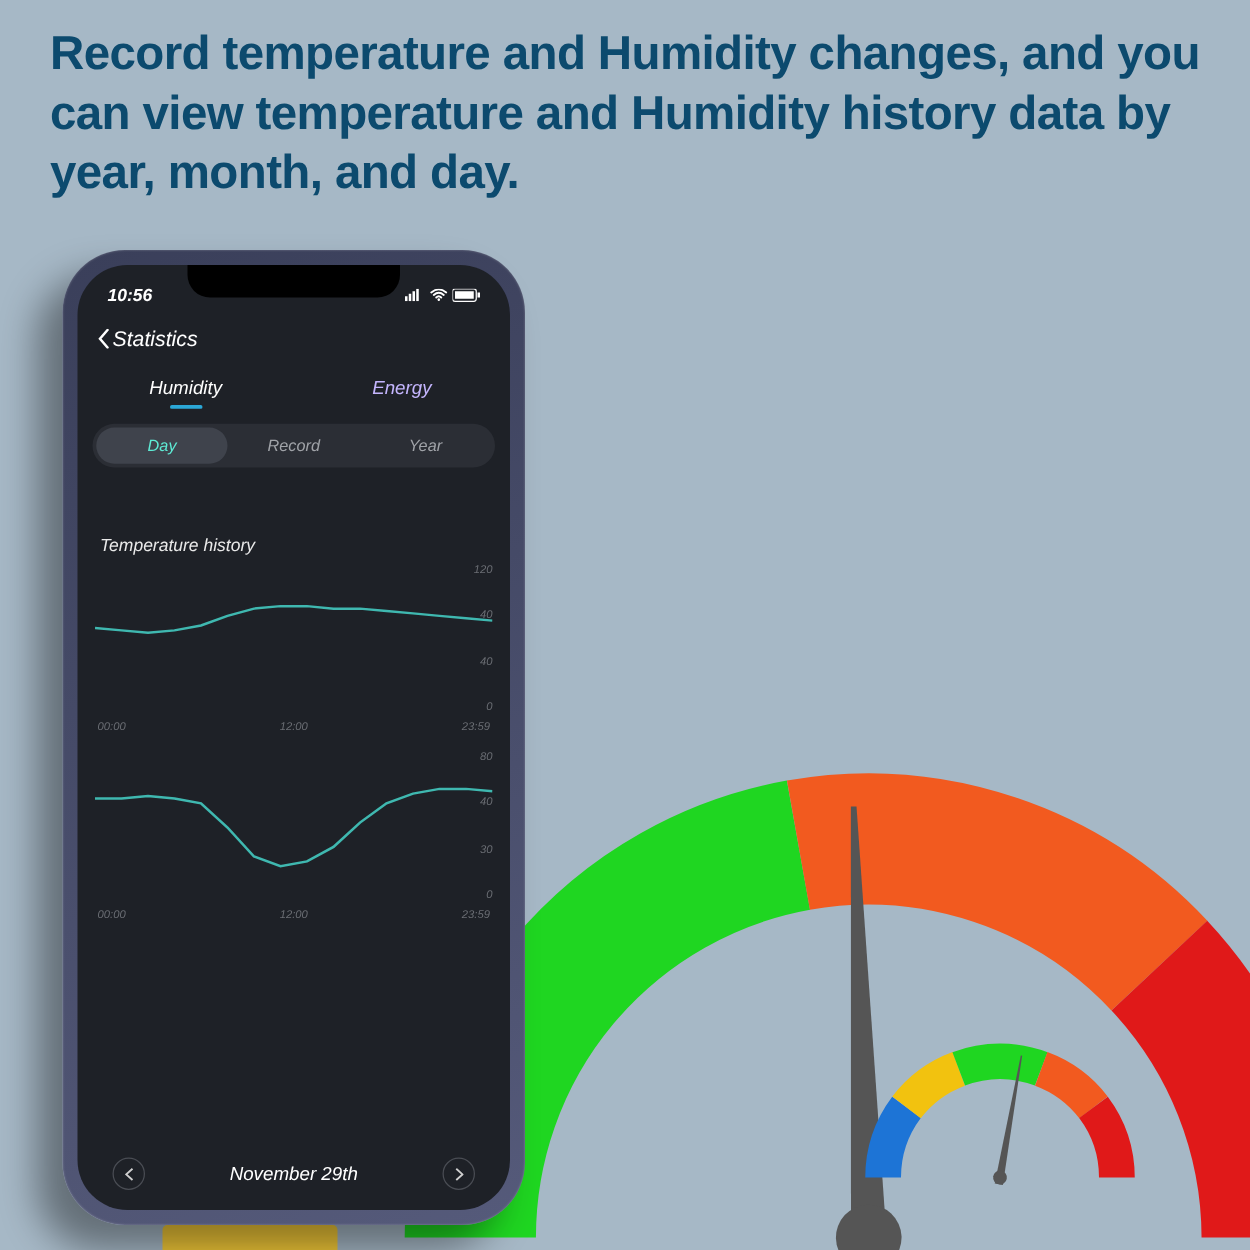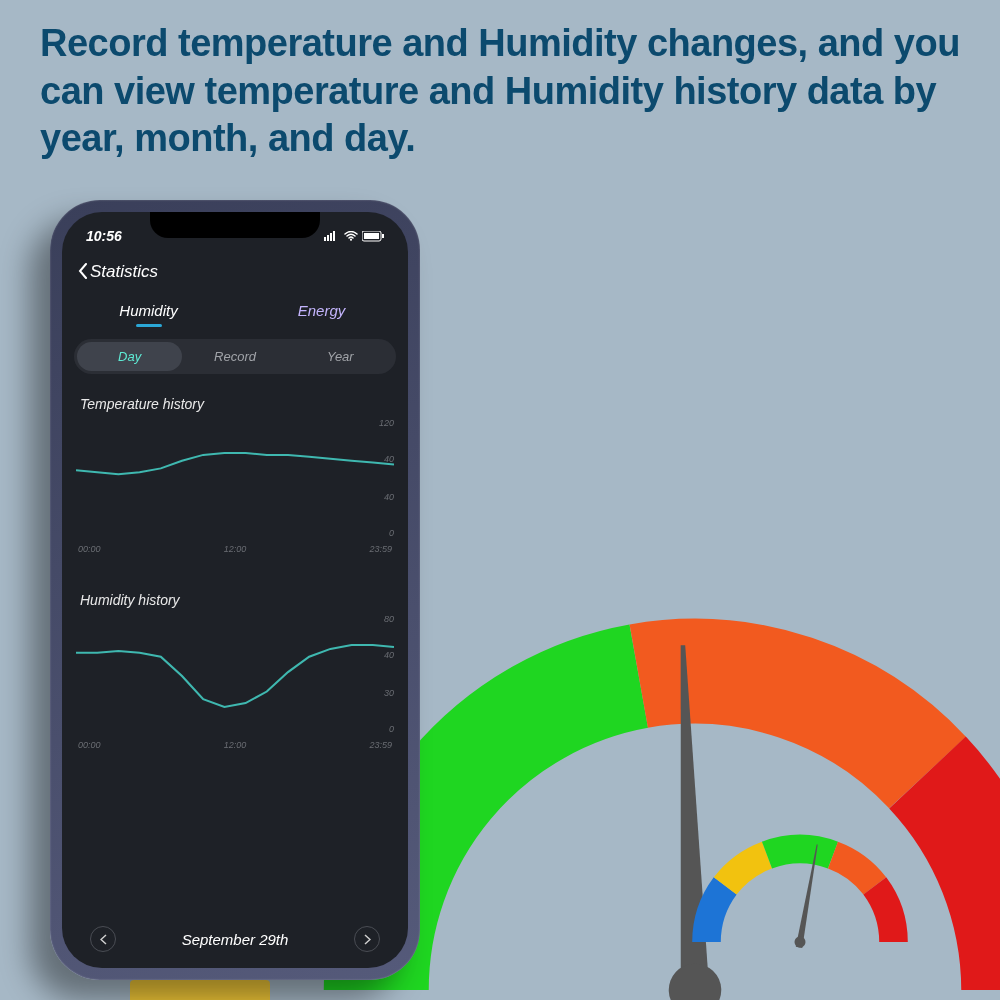--- a/index.html
+++ b/index.html
@@ -113,20 +113,21 @@
     font-size:13px;
     color:#a0a3a8;
     border-radius:18px;
   }
   .seg .sel { background:#3f434c; color:#5eead4; }
 
   .section-title {
     padding: 22px 18px 8px;
     font-size: 14px;
     color:#e9e9e9;
+    margin-top:32px;
   }
   .chart-wrap {
     position: relative;
     margin: 0 14px;
     height: 150px;
   }
   .chart-svg { width:100%; height:120px; display:block; }
   .ylab { position:absolute; right:0; font-size:9px; color:#6a6d73; }
   .xaxis {
     display:flex;
@@ -271,21 +272,20 @@
       <svg class="chart-svg" viewBox="0 0 300 120" preserveAspectRatio="none">
         <polyline id="temp-line" fill="none" stroke="#3fb8b0" stroke-width="2" points="0.0,50.3 20.0,52.3 40.0,54.2 60.0,52.3 80.0,48.4 100.0,40.7 120.0,34.9 140.0,32.9 160.0,32.9 180.0,34.9 200.0,34.9 220.0,36.8 240.0,38.7 260.0,40.7 280.0,42.6 300.0,44.5"></polyline>
       </svg>
       <div class="xaxis">
         <span>00:00</span>
         <span>12:00</span>
         <span>23:59</span>
       </div>
     </div>
 
-    <div class="section-title">Humidity history</div>
     <div class="chart-wrap">
       <span class="ylab" style="top:-2px">80</span>
       <span class="ylab" style="top:34px">40</span>
       <span class="ylab" style="top:72px">30</span>
       <span class="ylab" style="top:108px">0</span>
       <svg class="chart-svg" viewBox="0 0 300 120" preserveAspectRatio="none">
         <polyline id="hum-line" fill="none" stroke="#3fb8b0" stroke-width="2" points="0.0,36.8 20.0,36.8 40.0,34.9 60.0,36.8 80.0,40.7 100.0,60.0 120.0,83.2 140.0,90.9 160.0,87.1 180.0,75.5 200.0,56.1 220.0,40.7 240.0,32.9 260.0,29.1 280.0,29.1 300.0,31.0"></polyline>
       </svg>
       <div class="xaxis">
         <span>00:00</span>
@@ -293,21 +293,21 @@
         <span>23:59</span>
       </div>
     </div>
 
     <div class="date-nav">
       <span class="date-btn">
         <svg width="7" height="11">
             <path d="M6 1 L1 5.5 L6 10" stroke="#cfcfcf" stroke-width="1.5" fill="none"></path>
           </svg>
       </span>
-      <span>September 29th</span>
+      <span>November 29th</span>
       <span class="date-btn">
         <svg width="7" height="11">
             <path d="M1 1 L6 5.5 L1 10" stroke="#cfcfcf" stroke-width="1.5" fill="none"></path>
           </svg>
       </span>
     </div>
 
   </div>
 </div>
 

